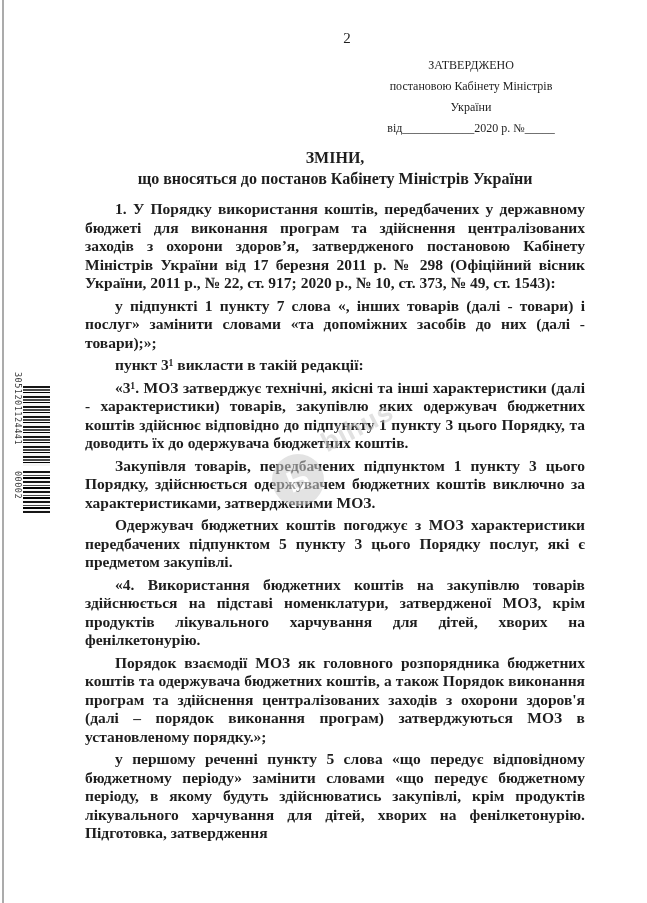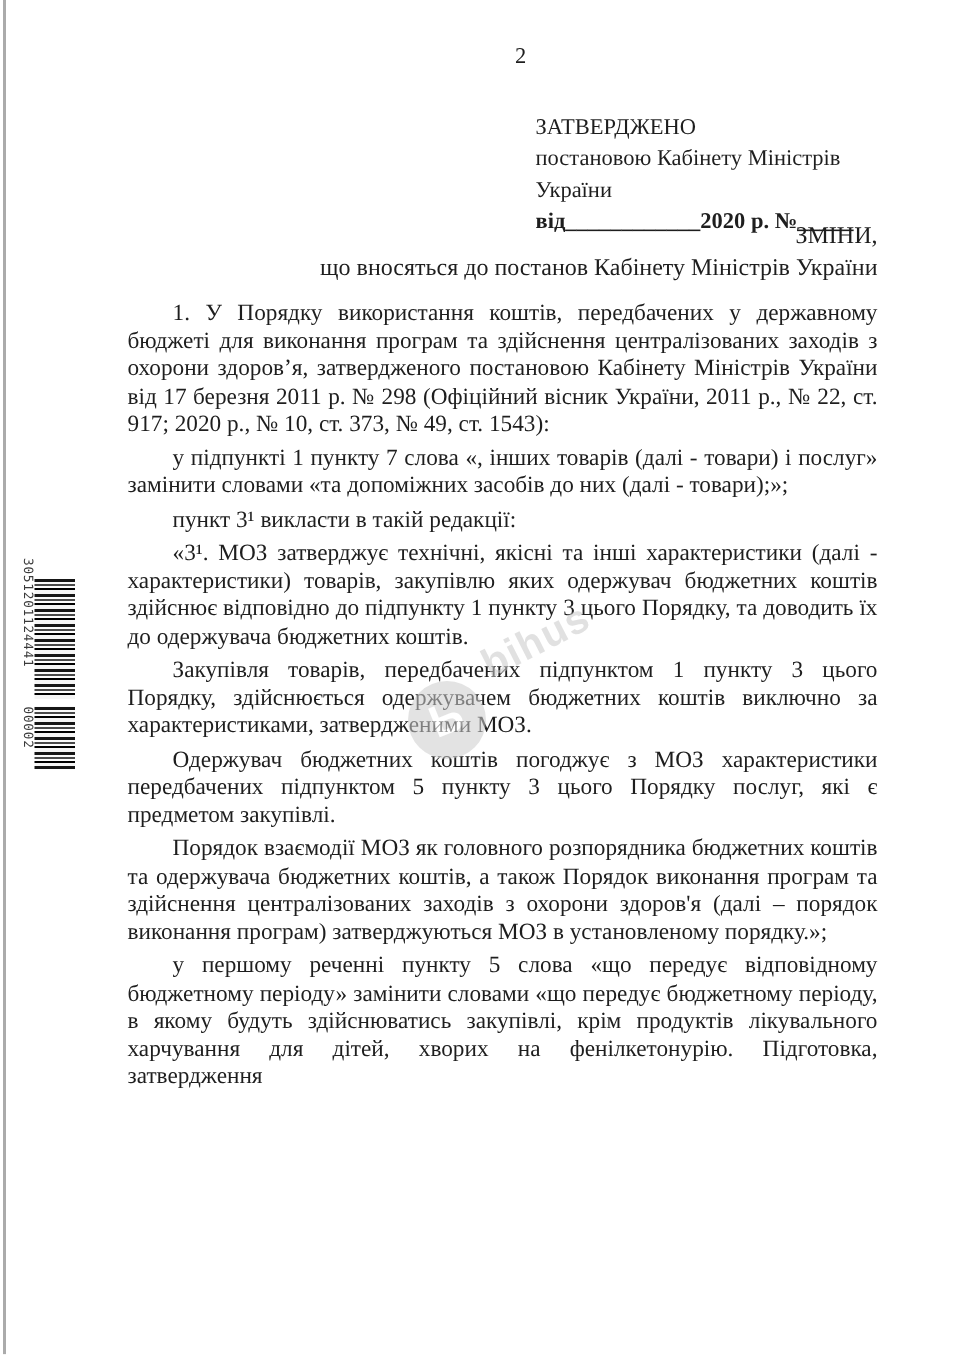--- a/index.html
+++ b/index.html
@@ -30,44 +30,44 @@
     left: 85px;
     width: 524px;
     text-align: center;
     font-size: 15px;
   }
   .approval {
     position: absolute;
     top: 55px;
     left: 357px;
     width: 228px;
-    text-align: left;
-    font-size: 15px;
+    text-align: center;
+    font-size: 12px;
     line-height: 21px;
-    margin-top: 20px;
-  }
-  .approval .line4 { white-space: nowrap; font-weight: bold; }
+  }
+  .approval .line4 { white-space: nowrap; }
   .doc-title {
     position: absolute;
     top: 147px;
     left: 85px;
     width: 500px;
-    text-align: right;
-    font-weight: normal;
+    text-align: center;
+    font-weight: bold;
     font-size: 16px;
     line-height: 21px;
   }
   .body-text {
     position: absolute;
     top: 200px;
     left: 85px;
     width: 500px;
     font-size: 15.5px;
     line-height: 18.5px;
     text-align: justify;
+    font-weight: bold;
   }
   .body-text p {
     margin: 0 0 4px 0;
     text-indent: 30px;
   }
   
   .watermark {
     position: absolute;
     left: 255px;
     top: 402px;
@@ -189,19 +189,20 @@
       <p>пункт 3¹ викласти в такій редакції:</p>
 
       <p>«3¹. МОЗ затверджує технічні, якісні та інші характеристики (далі - характеристики) товарів, закупівлю яких одержувач бюджетних коштів здійснює відповідно до підпункту 1 пункту 3 цього Порядку, та доводить їх до одержувача бюджетних коштів.</p>
 
       <p>Закупівля товарів, передбачених підпунктом 1 пункту 3 цього Порядку, здійснюється одержувачем бюджетних коштів виключно за характеристиками, затвердженими МОЗ.</p>
 
       <p>Одержувач бюджетних коштів погоджує з МОЗ характеристики передбачених підпунктом 5 пункту 3 цього Порядку послуг, які є предметом закупівлі.</p>
 
 
 
+      <p>«4. Використання бюджетних коштів на закупівлю товарів здійснюється на підставі номенклатури, затвердженої МОЗ, крім продуктів лікувального харчування для дітей, хворих на фенілкетонурію.</p>
 
       <p>Порядок взаємодії МОЗ як головного розпорядника бюджетних коштів та одержувача бюджетних коштів, а також Порядок виконання програм та здійснення централізованих заходів з охорони здоров'я (далі – порядок виконання програм) затверджуються МОЗ в установленому порядку.»;</p>
 
       <p>у першому реченні пункту 5 слова «що передує відповідному бюджетному періоду» замінити словами «що передує бюджетному періоду, в якому будуть здійснюватись закупівлі, крім продуктів лікувального харчування для дітей, хворих на фенілкетонурію. Підготовка, затвердження</p>
     </div>
 
 </div>
 
 </body></html>

